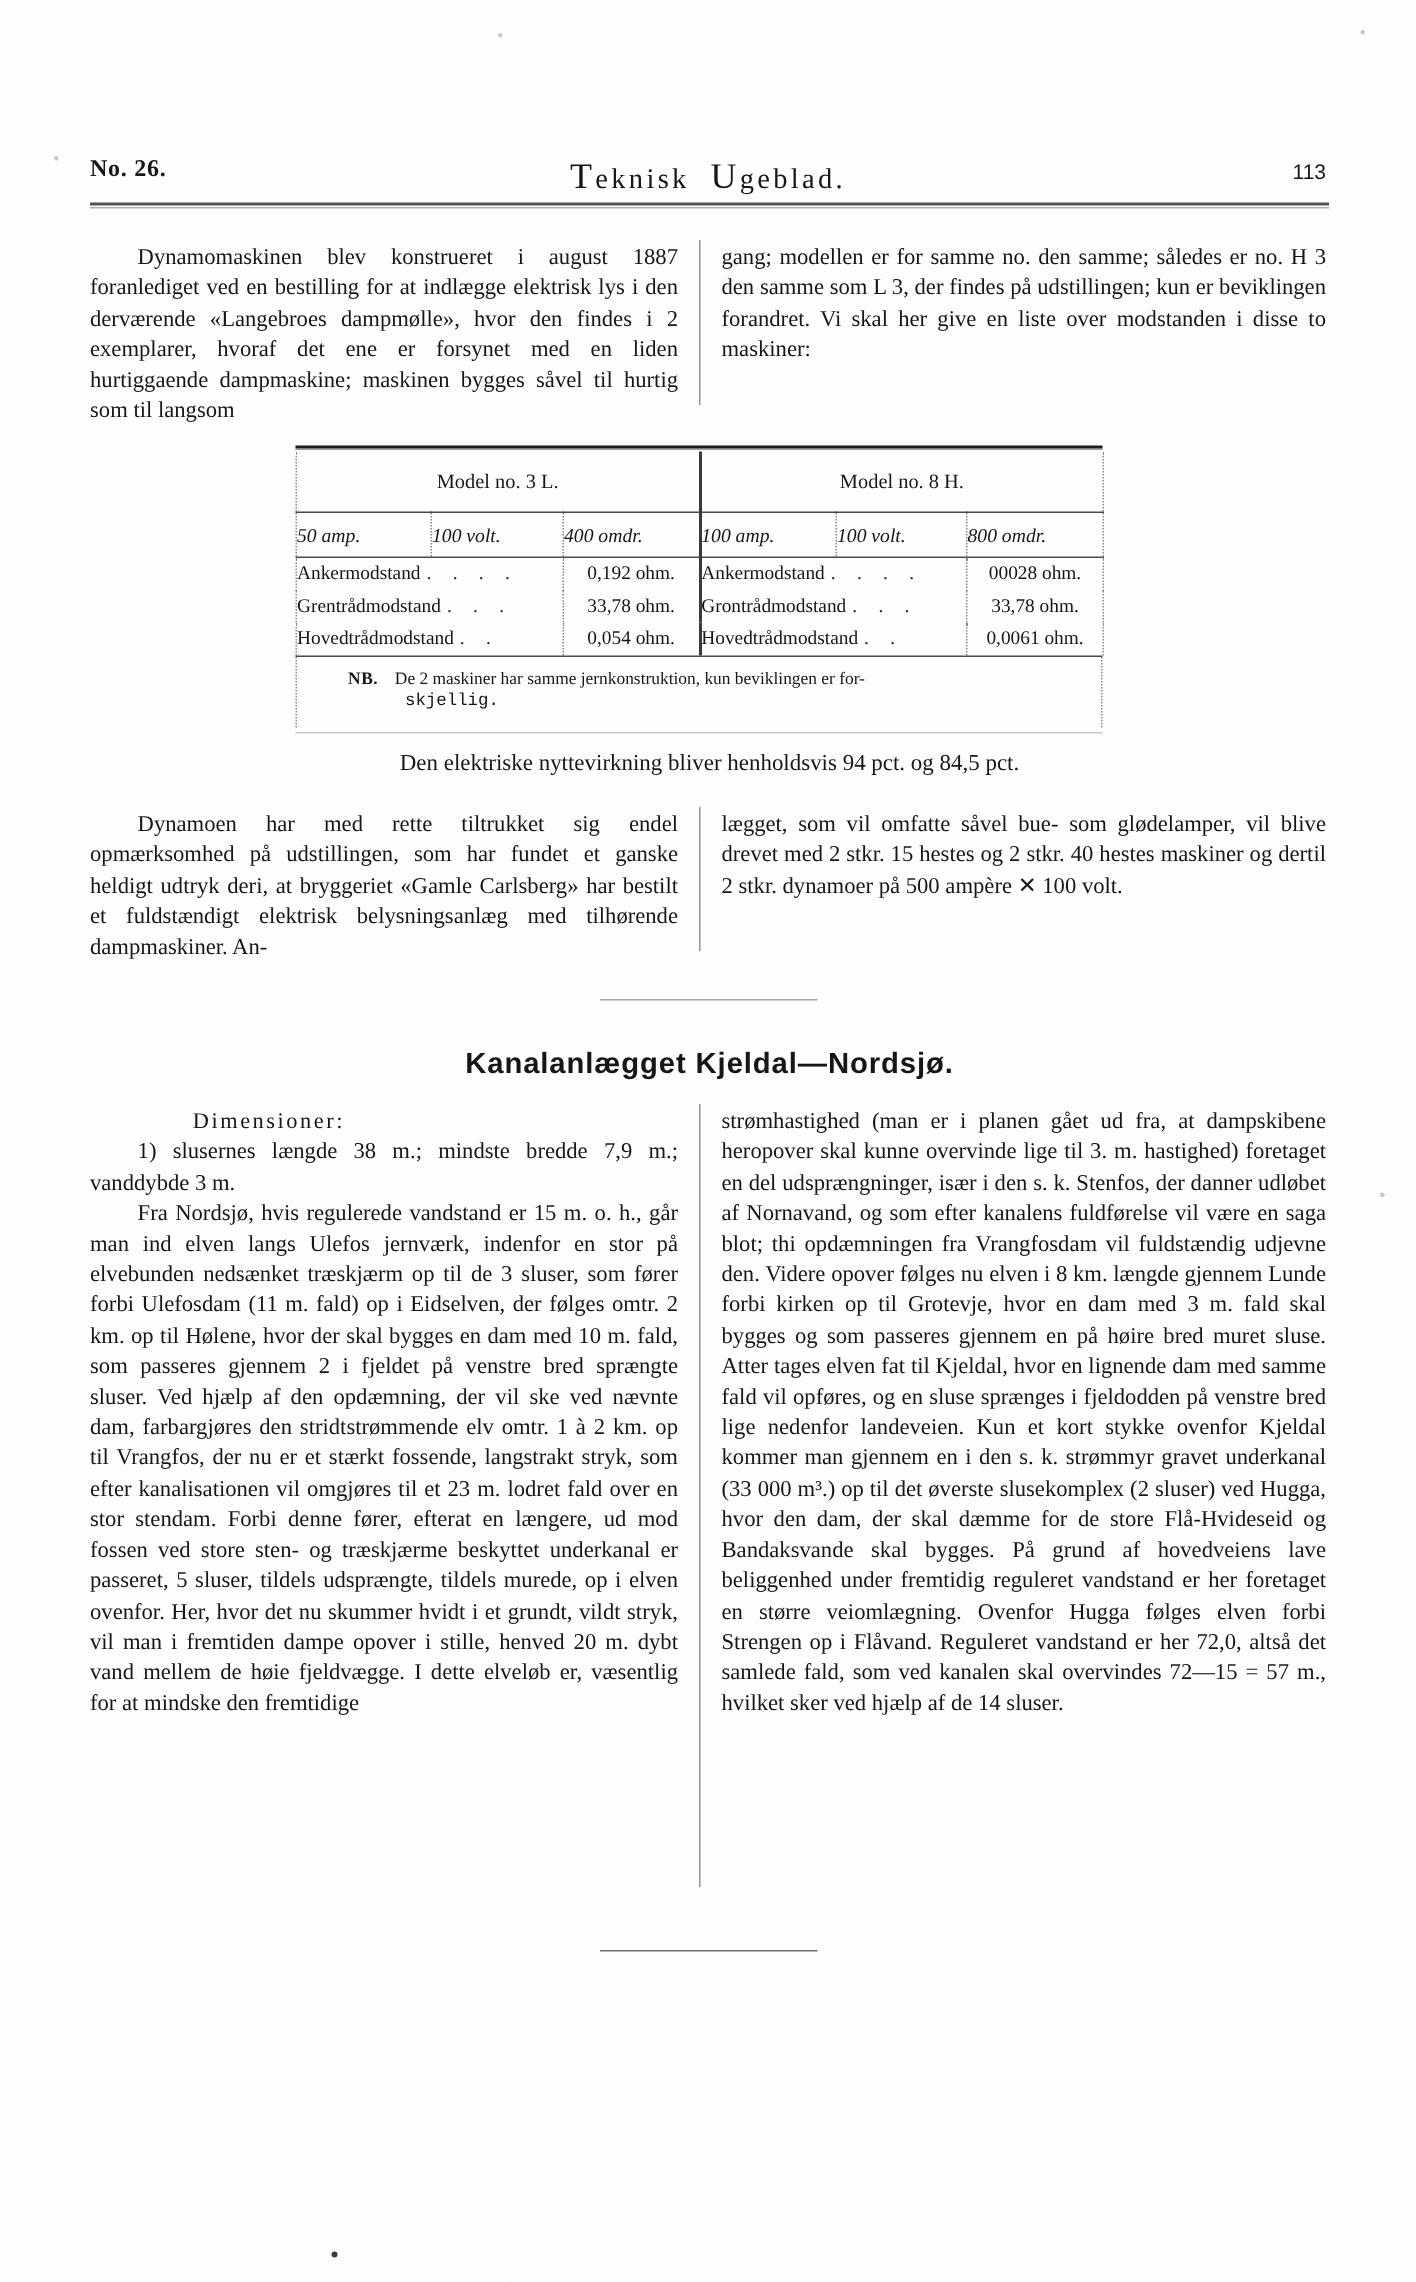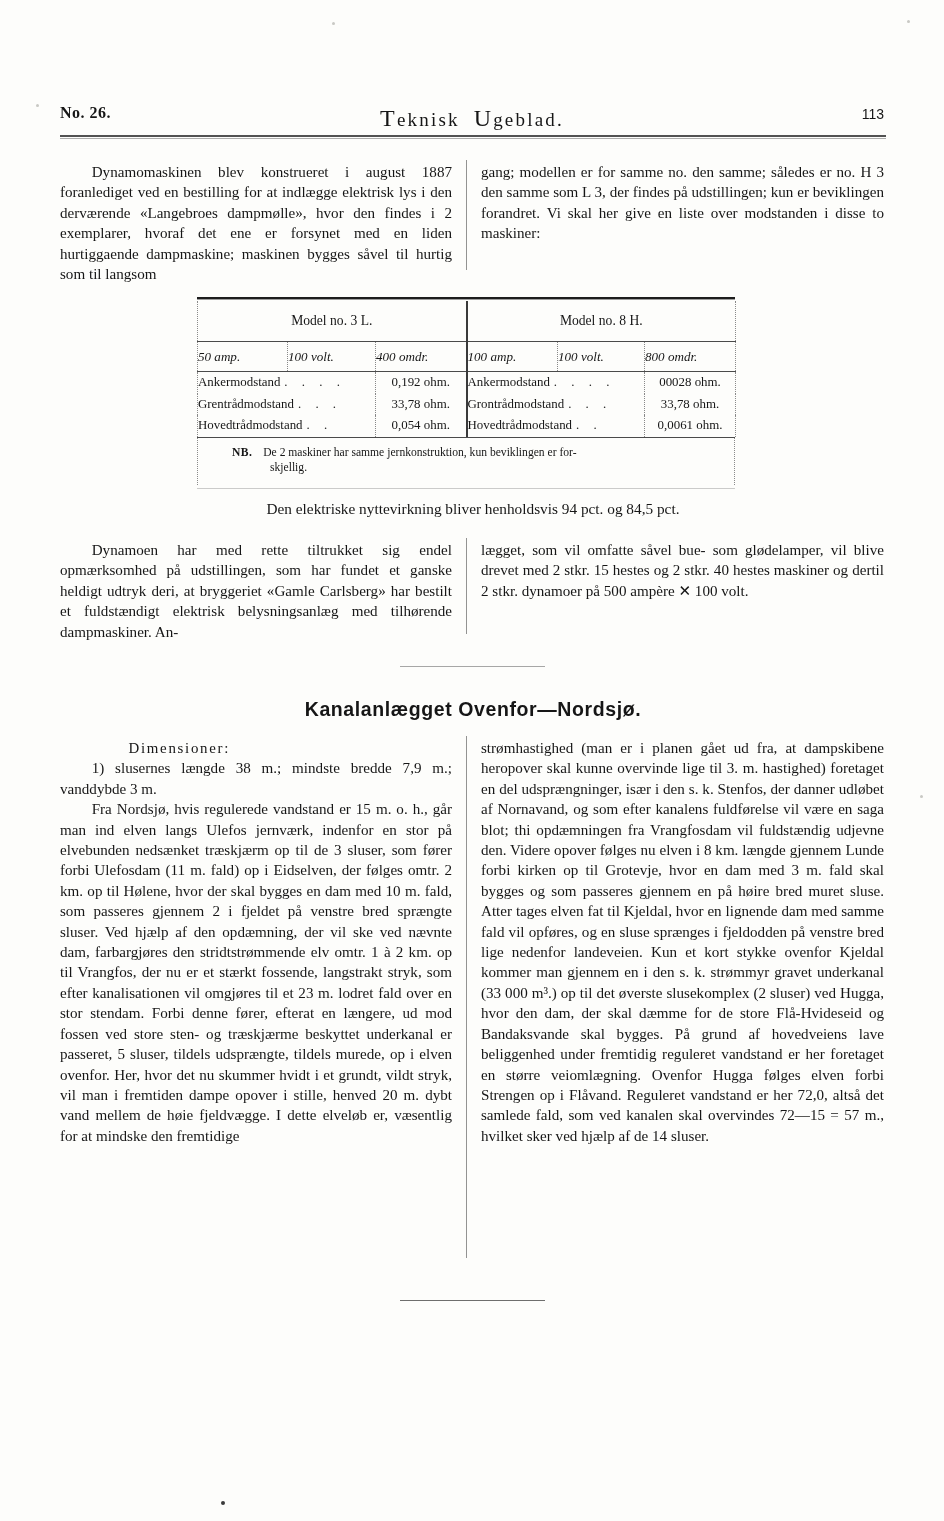--- a/index.html
+++ b/index.html
@@ -200,20 +200,21 @@
     padding-left: 34px;
     text-align: justify;
   }
   .nb-line1 .nblab {
     font-weight: bold;
     letter-spacing: .4px;
     margin-right: 11px;
   }
   .nb-line2 {
     padding-left: 72px;
+    font-family: Liberation Mono, monospace;
   }
   .tbl-underline {
     position: absolute;
     left: 197px;
     width: 538px;
     height: 1px;
     background: #9a9a9a;
     opacity: .5;
   }
 
@@ -347,21 +348,21 @@
   <div class="col" style="left:60px; top:540px; width:392px;">
     <p class="ind">Dynamoen har med rette tiltrukket sig endel opmærksomhed på udstillingen, som har fundet et ganske heldigt udtryk deri, at bryggeriet «Gamle Carlsberg» har bestilt et fuldstændigt elektrisk belysningsanlæg med tilhørende dampmaskiner. An-</p>
   </div>
   <div class="colrule" style="left:466px; top:538px; height:96px;"></div>
   <div class="col" style="left:481px; top:540px; width:403px;">
     <p>lægget, som vil omfatte såvel bue- som glødelamper, vil blive drevet med 2 stkr. 15 hestes og 2 stkr. 40 hestes maskiner og dertil 2 stkr. dynamoer på 500 ampère ✕ 100 volt.</p>
   </div>
 
   <div class="divider" style="left:400px; width:145px; top:666px; opacity:.45;"></div>
 
-  <h2 class="arthead" style="top:698px; margin:0;">Kanalanlægget Ovenfor—Nordsjø.</h2>
+  <h2 class="arthead" style="top:698px; margin:0;">Kanalanlægget Kjeldal—Nordsjø.</h2>
 
   <div class="col" style="left:60px; top:738px; width:392px;">
     <p class="dimhead sp">Dimensioner:</p>
     <p class="ind">1) slusernes længde 38 m.; mindste bredde 7,9 m.; vanddybde 3 m.</p>
     <p class="ind">Fra Nordsjø, hvis regulerede vandstand er 15 m. o. h., går man ind elven langs Ulefos jernværk, indenfor en stor på elvebunden nedsænket træskjærm op til de 3 sluser, som fører forbi Ulefosdam (11 m. fald) op i Eidselven, der følges omtr. 2 km. op til Hølene, hvor der skal bygges en dam med 10 m. fald, som passeres gjennem 2 i fjeldet på venstre bred sprængte sluser. Ved hjælp af den opdæmning, der vil ske ved nævnte dam, farbargjøres den stridtstrømmende elv omtr. 1 à 2 km. op til Vrangfos, der nu er et stærkt fossende, langstrakt stryk, som efter kanalisationen vil omgjøres til et 23 m. lodret fald over en stor stendam. Forbi denne fører, efterat en længere, ud mod fossen ved store sten- og træskjærme beskyttet underkanal er passeret, 5 sluser, tildels udsprængte, tildels murede, op i elven ovenfor. Her, hvor det nu skummer hvidt i et grundt, vildt stryk, vil man i fremtiden dampe opover i stille, henved 20 m. dybt vand mellem de høie fjeldvægge. I dette elveløb er, væsentlig for at mindske den fremtidige</p>
   </div>
 
   <div class="colrule" style="left:466px; top:736px; height:522px;"></div>
 
   <div class="col" style="left:481px; top:738px; width:403px;">

